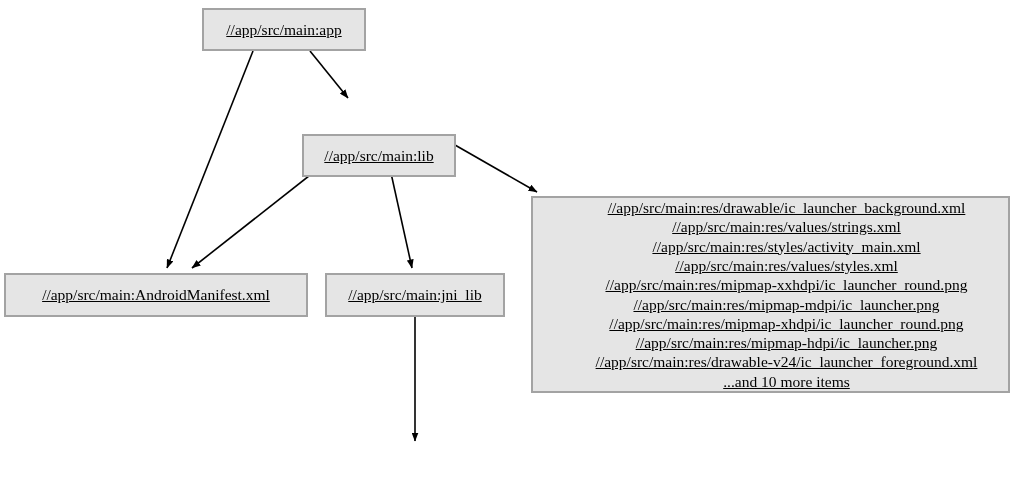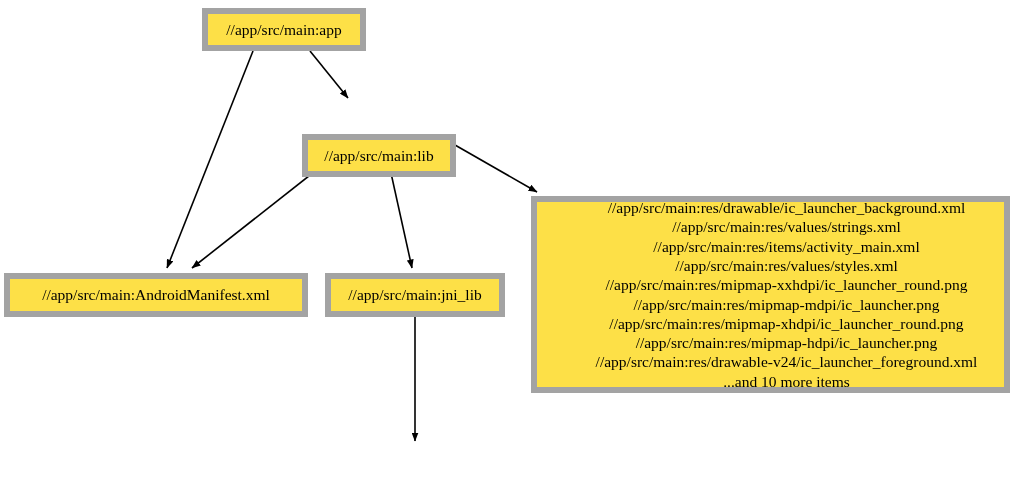--- a/index.html
+++ b/index.html
@@ -23,29 +23,30 @@
     position: absolute;
     left: 0;
     top: 0;
     width: 1018px;
     height: 496px;
     pointer-events: none;
   }
   .node {
     position: absolute;
     box-sizing: border-box;
-    border: 6px solid #a3a3a3;
-    background: #fde047;
+    border: 2px solid #a3a3a3;
+    background: #e5e5e5;
     display: flex;
     align-items: center;
     justify-content: center;
     text-align: center;
     font-size: 15.5px;
     line-height: 1.0;
     white-space: nowrap;
+    text-decoration: underline;
   }
   .node-label {
     display: block;
   }
   
   #node-app      { left: 202px; top: 8px;   width: 164px; height: 43px; }
   #node-lib      { left: 302px; top: 103px; width: 154px; height: 43px; margin-top: 31px; }
   #node-manifest { left: 4px;   top: 273px; width: 304px; height: 44px; }
   #node-jnilib   { left: 325px; top: 273px; width: 180px; height: 44px; text-align: center; }
   #node-nativelib{ left: 280px; top: 445px; width: 269px; height: 47px; }
@@ -106,21 +107,21 @@
 
   <div class="node" id="node-jnilib">
     <span class="node-label">//app/src/main:jni_lib</span>
   </div>
 
 
   <div class="node" id="node-resources">
     <span class="node-label" id="resources-lines">
         <span class="res-line">//app/src/main:res/drawable/ic_launcher_background.xml</span>
         <span class="res-line">//app/src/main:res/values/strings.xml</span>
-        <span class="res-line">//app/src/main:res/items/activity_main.xml</span>
+        <span class="res-line">//app/src/main:res/styles/activity_main.xml</span>
         <span class="res-line">//app/src/main:res/values/styles.xml</span>
         <span class="res-line">//app/src/main:res/mipmap-xxhdpi/ic_launcher_round.png</span>
         <span class="res-line">//app/src/main:res/mipmap-mdpi/ic_launcher.png</span>
         <span class="res-line">//app/src/main:res/mipmap-xhdpi/ic_launcher_round.png</span>
         <span class="res-line">//app/src/main:res/mipmap-hdpi/ic_launcher.png</span>
         <span class="res-line">//app/src/main:res/drawable-v24/ic_launcher_foreground.xml</span>
         <span class="res-line">...and 10 more items</span>
       </span>
   </div>
 

